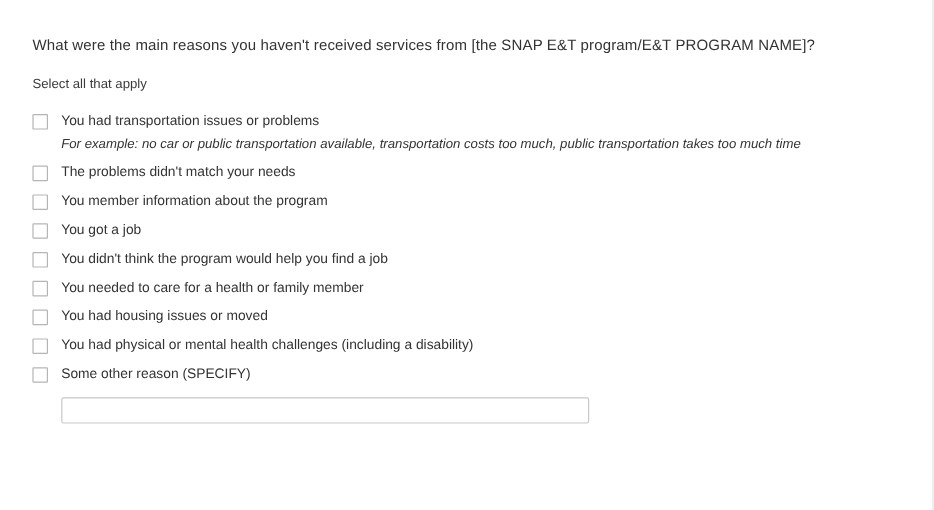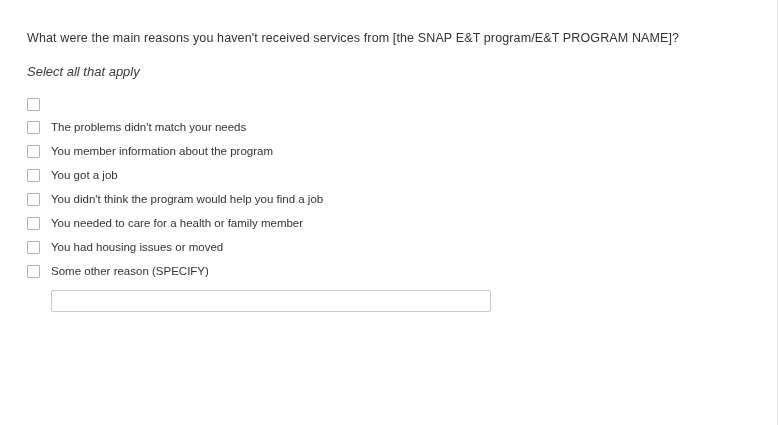--- a/index.html
+++ b/index.html
@@ -36,22 +36,21 @@
     width: 700px;
   }
   .question {
     font-size: 12.5px;
     line-height: 16px;
     color: #333333;
     margin: 0 0 18px 0;
     letter-spacing: 0.01em;
   }
   .instruction {
-    font-size: 13px;
-    font-style: italic;
+    font-size: 11px;
     color: #3a3a3a;
     margin: 0 0 18px 0;
   }
   .options {
     margin: 0;
     padding: 0;
     list-style: none;
   }
   .option {
     display: flex;
@@ -113,20 +112,24 @@
   <div class="content">
 
     <p class="question">What were the main reasons you haven't received services from [the SNAP E&amp;T program/E&amp;T PROGRAM NAME]?</p>
 
     <p class="instruction">Select all that apply</p>
 
     <ul class="options">
 
       <li class="option">
         <span class="checkbox"></span>
+        <span class="option-body">
+          <span class="option-label">You had transportation issues or problems</span>
+          <span class="option-example">For example: no car or public transportation available, transportation costs too much, public transportation takes too much time</span>
+        </span>
       </li>
 
       <li class="option">
         <span class="checkbox"></span>
         <span class="option-body">
           <span class="option-label">The problems didn't match your needs</span>
         </span>
       </li>
 
       <li class="option">
@@ -157,20 +160,26 @@
         </span>
       </li>
 
       <li class="option">
         <span class="checkbox"></span>
         <span class="option-body">
           <span class="option-label">You had housing issues or moved</span>
         </span>
       </li>
 
+      <li class="option">
+        <span class="checkbox"></span>
+        <span class="option-body">
+          <span class="option-label">You had physical or mental health challenges (including a disability)</span>
+        </span>
+      </li>
 
       <li class="option">
         <span class="checkbox"></span>
         <span class="option-body">
           <span class="option-label">Some other reason (SPECIFY)</span>
         </span>
       </li>
 
     </ul>
 

